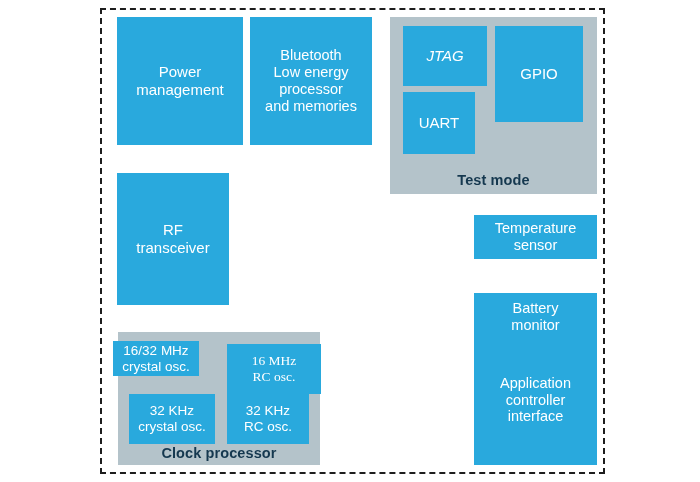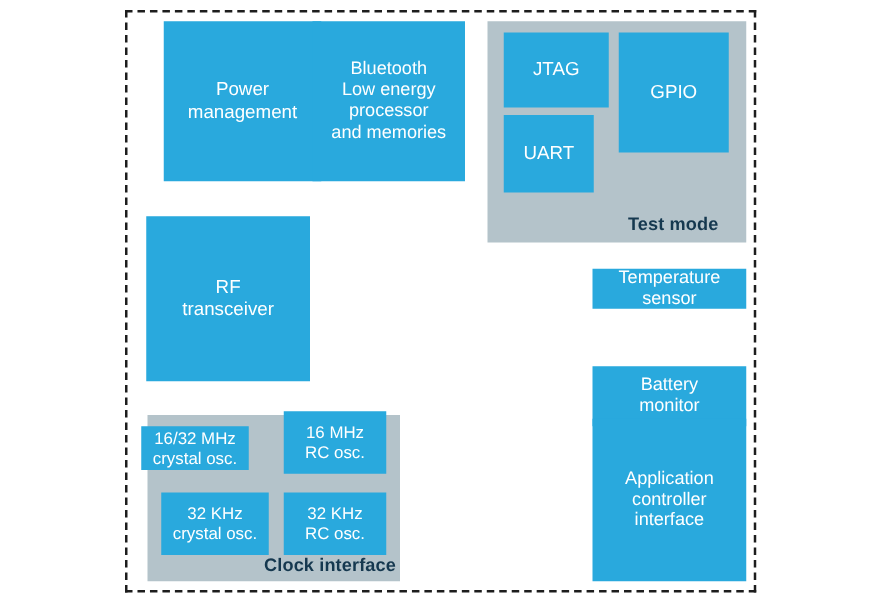--- a/index.html
+++ b/index.html
@@ -42,45 +42,44 @@
     box-sizing: border-box;
   }
   .group-label {
     position: absolute;
     left: 0;
     right: 0;
     text-align: center;
     color: #15384f;
     font-weight: bold;
     letter-spacing: 0.1px;
-    padding-left: 45px;
   }
 
   
-  #blk-power        { left: 131px; top: 17px;  width: 126px; height: 128px; font-size: 15px; }
+  #blk-power        { left: 117px; top: 17px;  width: 126px; height: 128px; font-size: 15px; }
   #blk-ble          { left: 250px; top: 17px;  width: 122px; height: 128px; font-size: 14.5px; text-align: center; }
   #blk-aes          { left: 250px; top: 149px; width: 122px; height: 45px;  font-size: 14.5px; }
-  #blk-rf           { left: 117px; top: 173px; width: 131px; height: 132px; font-size: 15px; }
+  #blk-rf           { left: 117px; top: 173px; width: 112px; height: 132px; font-size: 15px; }
 
   
   #grp-test         { left: 390px; top: 17px;  width: 207px; height: 177px; }
-  #blk-jtag         { left: 403px; top: 26px;  width: 84px;  height: 60px;  font-size: 15px; }
+  #blk-jtag         { left: 403px; top: 26px;  width: 84px;  height: 60px;  font-size: 15px; font-style: italic; }
   #blk-uart         { left: 403px; top: 92px;  width: 72px;  height: 62px;  font-size: 15px; }
   #blk-gpio         { left: 495px; top: 26px;  width: 88px;  height: 96px; font-size: 15px; }
   #lbl-test         { top: 172px; left: 390px; width: 207px; font-size: 14.5px; }
 
   
-  #blk-temp         { left: 474px; top: 215px; width: 123px; height: 32px; font-size: 14.5px; }
+  #blk-temp         { left: 474px; top: 215px; width: 123px; height: 44px; font-size: 14.5px; }
   #blk-batt         { left: 474px; top: 273px; width: 123px; height: 48px; font-size: 14.5px; margin-top: 20px; }
   #blk-app          { left: 474px; top: 335px; width: 123px; height: 130px; font-size: 14.5px; }
 
   
   #grp-clock        { left: 118px; top: 332px; width: 202px; height: 133px; }
   #blk-xo1          { left: 113px; top: 341px; width: 86px; height: 35px; font-size: 13.5px; }
-  #blk-rc1          { left: 227px; top: 329px; width: 82px; height: 50px; font-size: 13.5px; }
+  #blk-rc1          { left: 227px; top: 344px; width: 94px; height: 50px; font-size: 13.5px; font-family: Liberation Serif, serif; }
   #blk-xo2          { left: 129px; top: 394px; width: 86px; height: 50px; font-size: 13.5px; }
   #blk-rc2          { left: 227px; top: 394px; width: 82px; height: 50px; font-size: 13.5px; }
   #lbl-clock        { top: 445px; left: 118px; width: 202px; font-size: 14.5px; }
 </style>
 </head>
 <body>
 
 <div id="canvas">
 
   <div class="chip-outline"></div>
@@ -115,15 +114,15 @@
 
   <div class="group" id="grp-clock"></div>
   <div class="blk" id="blk-xo1">16/32 MHz
 crystal osc.</div>
   <div class="blk" id="blk-rc1">16 MHz
 RC osc.</div>
   <div class="blk" id="blk-xo2">32 KHz
 crystal osc.</div>
   <div class="blk" id="blk-rc2">32 KHz
 RC osc.</div>
-  <div class="group-label" id="lbl-clock">Clock interface</div>
+  <div class="group-label" id="lbl-clock">Clock processor</div>
 
 </div>
 
 </body></html>

